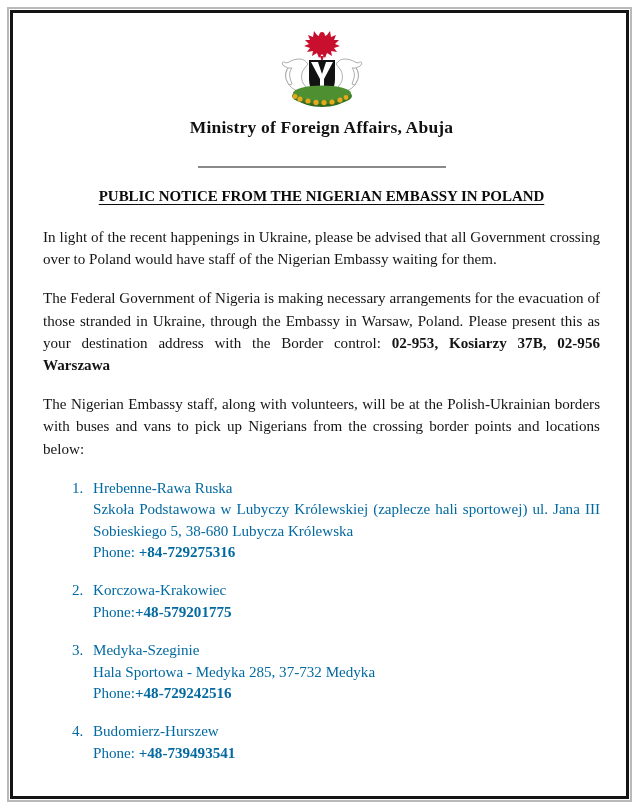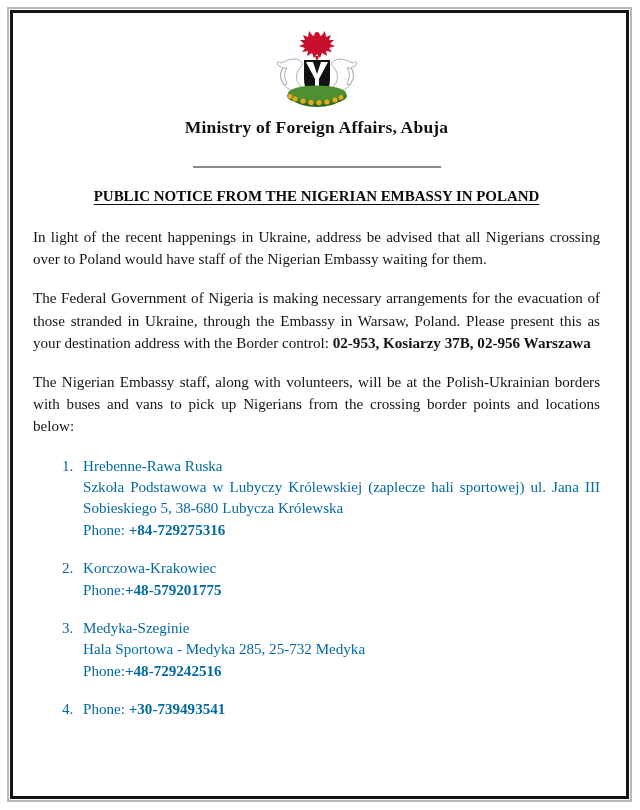--- a/index.html
+++ b/index.html
@@ -46,21 +46,21 @@
     background: #ffffff;
     overflow: hidden;
   }
 
   .content {
     position: absolute;
     left: 0;
     top: 0;
     right: 0;
     bottom: 0;
-    padding: 14px 26px 10px 20px;
+    padding: 14px 26px 10px 30px;
     box-sizing: border-box;
   }
 
   
   .crest-wrap {
     text-align: center;
     height: 78px;
     margin-top: 2px;
   }
   .crest {
@@ -195,42 +195,43 @@
 
       <div class="ministry">Ministry of Foreign Affairs, Abuja</div>
 
       <div class="divider-wrap">
         <span class="divider"></span>
       </div>
 
       <div class="notice-title">PUBLIC NOTICE FROM THE NIGERIAN EMBASSY IN POLAND</div>
 
       <div class="body-block">
-        <p class="para">In light of the recent happenings in Ukraine, address be advised that all Nigerians crossing over to Poland would have staff of the Nigerian Embassy waiting for them.</p>
+        <p class="para">In light of the recent happenings in Ukraine, please be advised that all Government crossing over to Poland would have staff of the Nigerian Embassy waiting for them.</p>
 
         <p class="para"><span>The Federal Government of Nigeria is making necessary arrangements for the evacuation of those stranded in Ukraine, through the Embassy in Warsaw, Poland. Please present this as your destination address with the Border control: </span><span class="b">02-953, Kosiarzy 37B, 02-956 Warszawa</span></p>
 
         <p class="para">The Nigerian Embassy staff, along with volunteers, will be at the Polish-Ukrainian borders with buses and vans to pick up Nigerians from the crossing border points and locations below:</p>
       </div>
 
       <ol class="locations">
         <li>
           <span class="loc-name">Hrebenne-Rawa Ruska</span>
           <span class="loc-addr">Szkoła Podstawowa w Lubyczy Królewskiej (zaplecze hali sportowej) ul. Jana III Sobieskiego 5, 38-680 Lubycza Królewska</span>
           <span class="loc-phone"><span>Phone: </span><span class="num">+84-729275316</span></span>
         </li>
         <li>
           <span class="loc-name">Korczowa-Krakowiec</span>
           <span class="loc-phone"><span>Phone:</span><span class="num">+48-579201775</span></span>
         </li>
         <li>
           <span class="loc-name">Medyka-Szeginie</span>
-          <span class="loc-addr">Hala Sportowa - Medyka 285, 25-732 Medyka</span>
+          <span class="loc-addr">Hala Sportowa - Medyka 285, 37-732 Medyka</span>
           <span class="loc-phone"><span>Phone:</span><span class="num">+48-729242516</span></span>
         </li>
         <li>
-          <span class="loc-phone"><span>Phone: </span><span class="num">+30-739493541</span></span>
+          <span class="loc-name">Budomierz-Hurszew</span>
+          <span class="loc-phone"><span>Phone: </span><span class="num">+48-739493541</span></span>
         </li>
       </ol>
 
     </div>
   </div>
 </div>
 
 </body></html>

